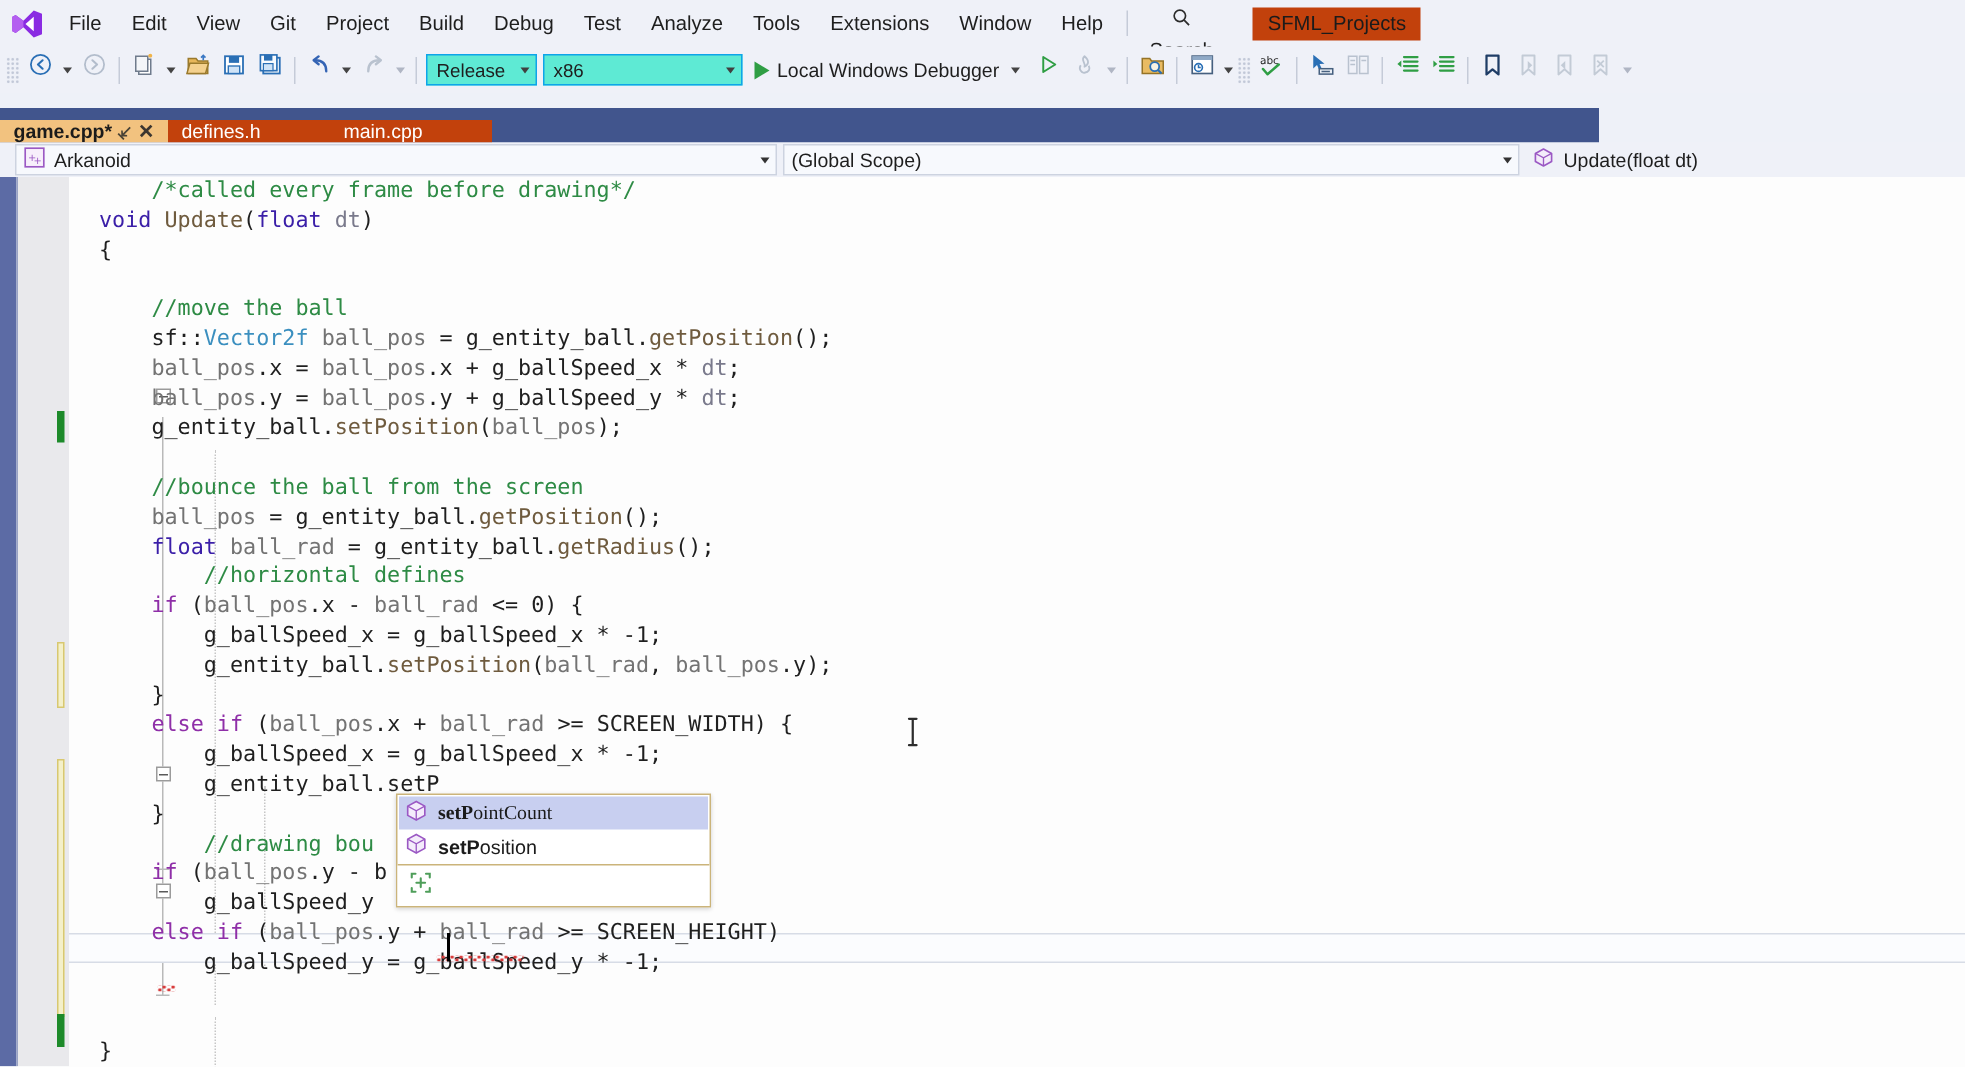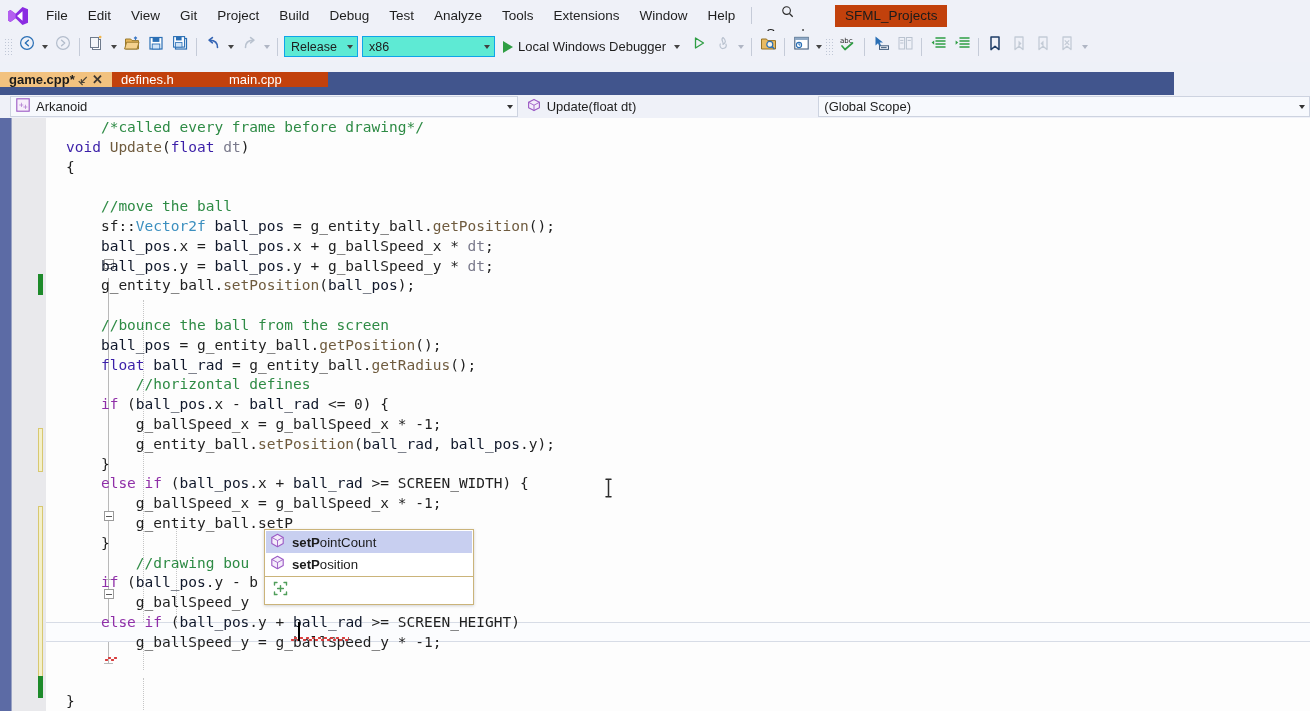--- a/index.html
+++ b/index.html
@@ -93,23 +93,23 @@
     cursor: default; white-space: nowrap;
   }
   .play-tri {
     width: 0; height: 0;
     border-top: 6px solid transparent; border-bottom: 6px solid transparent;
     border-left: 10px solid #2f9e44;
   }
 
   
   .tabstrip {
-    position: absolute; left: 0; top: 72px; width: 1174px; height: 23px;
+    position: absolute; left: 0; top: 72px; width: 1066px; height: 23px;
     background: #41558d;
-    display: flex; align-items: flex-start;
+    display: flex; align-items: flex-end;
   }
   .tab {
     display: flex; align-items: center; gap: 6px;
     padding: 0 9px; font-size: 13px; cursor: default;
     color: #ffffff; background: #c2410c; white-space: nowrap;
   }
   .tab.active {
     background: #f2c27f; color: #1b1b1b; font-weight: 600;
   }
   .tab.inactive { min-width: 108px; }
@@ -167,21 +167,21 @@
     white-space: pre; color: #1f1f1f;
     padding-left: 20px; padding-top: 0px;
   }
   
   .c-com  { color: #2e8b45; }       
   .c-kw   { color: #3b1fa8; }       
   .c-kw2  { color: #8f2fa8; }       
   .c-type { color: #3b8fbf; }       
   .c-fn   { color: #6f5b3e; }
   .c-param{ color: #7a7a8c; }       
-  .c-var  { color: #0f172a; }
+  .c-var  { color: #737373; }
 
   
   .chg {
     position: absolute; left: 38px; width: 5px;
   }
   .chg.saved { background: #1d8a2a; }
   .chg.unsaved { background: #f4f0c9; border: 1px solid #d8c870; }
 
   
   .fold {
@@ -229,21 +229,21 @@
     box-shadow: 0 1px 3px rgba(0,0,0,.18);
     z-index: 40;
   }
   .is-list { padding: 1px; }
   .is-item {
     display: flex; align-items: center; gap: 7px;
     height: 22px; padding: 0 8px 0 4px;
     font-size: 13.2px; color: #1b1b1b;
     cursor: default; white-space: nowrap;
   }
-  .is-item.selected { background: #c8cff0; }
+  .is-item.selected { background: #c8cff0; font-family: Liberation Serif, serif; }
   .is-item b { font-weight: 700; }
   .is-footer {
     border-top: 1px solid #cbb47a;
     height: 28px; display: flex; align-items: center; padding-left: 8px;
     background: #ffffff;
   }
   .cube { flex: 0 0 auto; }
 
   
   .mouse-ibeam {
@@ -533,34 +533,34 @@
           <svg width="14" height="14" viewBox="0 0 14 14">
             <rect x="0.8" y="0.8" width="12.4" height="12.4" fill="#f7effb" stroke="#9b59c4" stroke-width="1.1"></rect>
             <text x="2.6" y="9.4" font-family="DejaVu Sans, sans-serif" font-size="6.6" fill="#9b59c4">+</text>
             <text x="6.4" y="11" font-family="DejaVu Sans, sans-serif" font-size="6.6" fill="#9b59c4">+</text>
           </svg>
         </span>
         <span class="nav-label">Arkanoid</span>
       </span>
       <span class="nc-caret"></span>
     </div>
+    <div class="nav-combo" style="width:494px; margin-left:4px;">
+      <span class="nav-label">(Global Scope)</span>
+      <span class="nc-caret"></span>
+    </div>
     <div class="nav-combo" style="width:294px; margin-left:4px; border:none; background:transparent;">
       <span style="display:flex;align-items:center;gap:6px;overflow:hidden;">
         <span>
           <svg width="14" height="14" viewBox="0 0 14 14">
             <path d="M7 1.4 L12.4 4.3 V9.7 L7 12.6 L1.6 9.7 V4.3 Z" fill="#f3ecfa" stroke="#9b59c4" stroke-width="1.1" stroke-linejoin="round"></path>
             <path d="M1.6 4.3 L7 7.2 L12.4 4.3 M7 7.2 V12.6" fill="none" stroke="#9b59c4" stroke-width="0.9"></path>
           </svg>
         </span>
         <span class="nav-label">Update(float dt)</span>
       </span>
-    </div>
-    <div class="nav-combo" style="width:494px; margin-left:4px;">
-      <span class="nav-label">(Global Scope)</span>
-      <span class="nc-caret"></span>
     </div>
   </div>
 
   <div class="editor-wrap">
 
     <div class="left-rail"></div>
     <div class="left-rail-edge"></div>
     <div class="margin-col"></div>
 
     <div class="chg saved" style="top:156px; height:21px;"></div>

